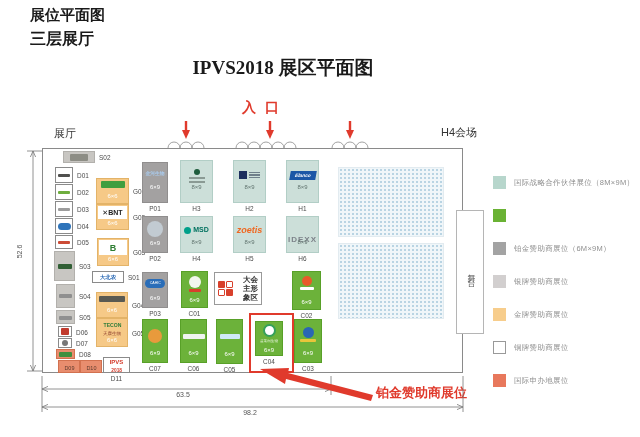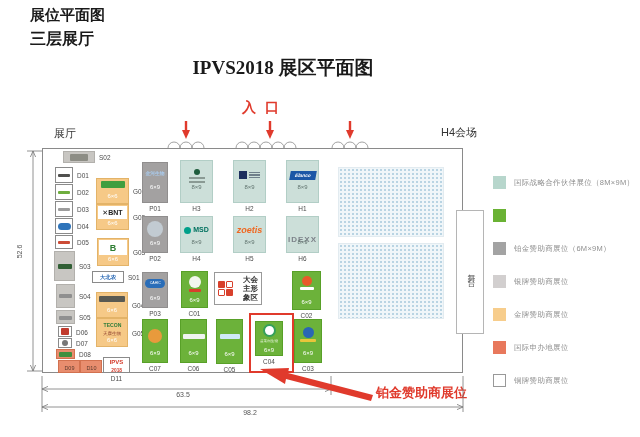--- a/index.html
+++ b/index.html
@@ -91,26 +91,26 @@
       </div>
       <div class="lrow">
         <div class="lsw" style="background: rgb(210, 207, 207); box-sizing: border-box;"></div>
         <div class="ltx">银牌赞助商展位</div>
       </div>
       <div class="lrow">
         <div class="lsw" style="background: rgb(247, 205, 140); box-sizing: border-box;"></div>
         <div class="ltx">金牌赞助商展位</div>
       </div>
       <div class="lrow">
+        <div class="lsw" style="background: rgb(255, 255, 255); border: 1px solid rgb(153, 153, 153); box-sizing: border-box;"></div>
+        <div class="ltx">铜牌赞助商展位</div>
+      </div>
+      <div class="lrow">
         <div class="lsw" style="background: rgb(232, 120, 92); box-sizing: border-box;"></div>
         <div class="ltx">国际申办地展位</div>
-      </div>
-      <div class="lrow">
-        <div class="lsw" style="background: rgb(255, 255, 255); border: 1px solid rgb(153, 153, 153); box-sizing: border-box;"></div>
-        <div class="ltx">铜牌赞助商展位</div>
       </div>
     </div>
 
   <div class="abs dimtxt" id="dim-left">52.6</div>
   <div class="abs dimtxt" id="dim-b1">63.5</div>
   <div class="abs dimtxt" id="dim-b2">98.2</div>
 
   <div class="abs" id="hl-rect"></div>
   <div class="abs red" id="callout">铂金赞助商展位</div>
 

